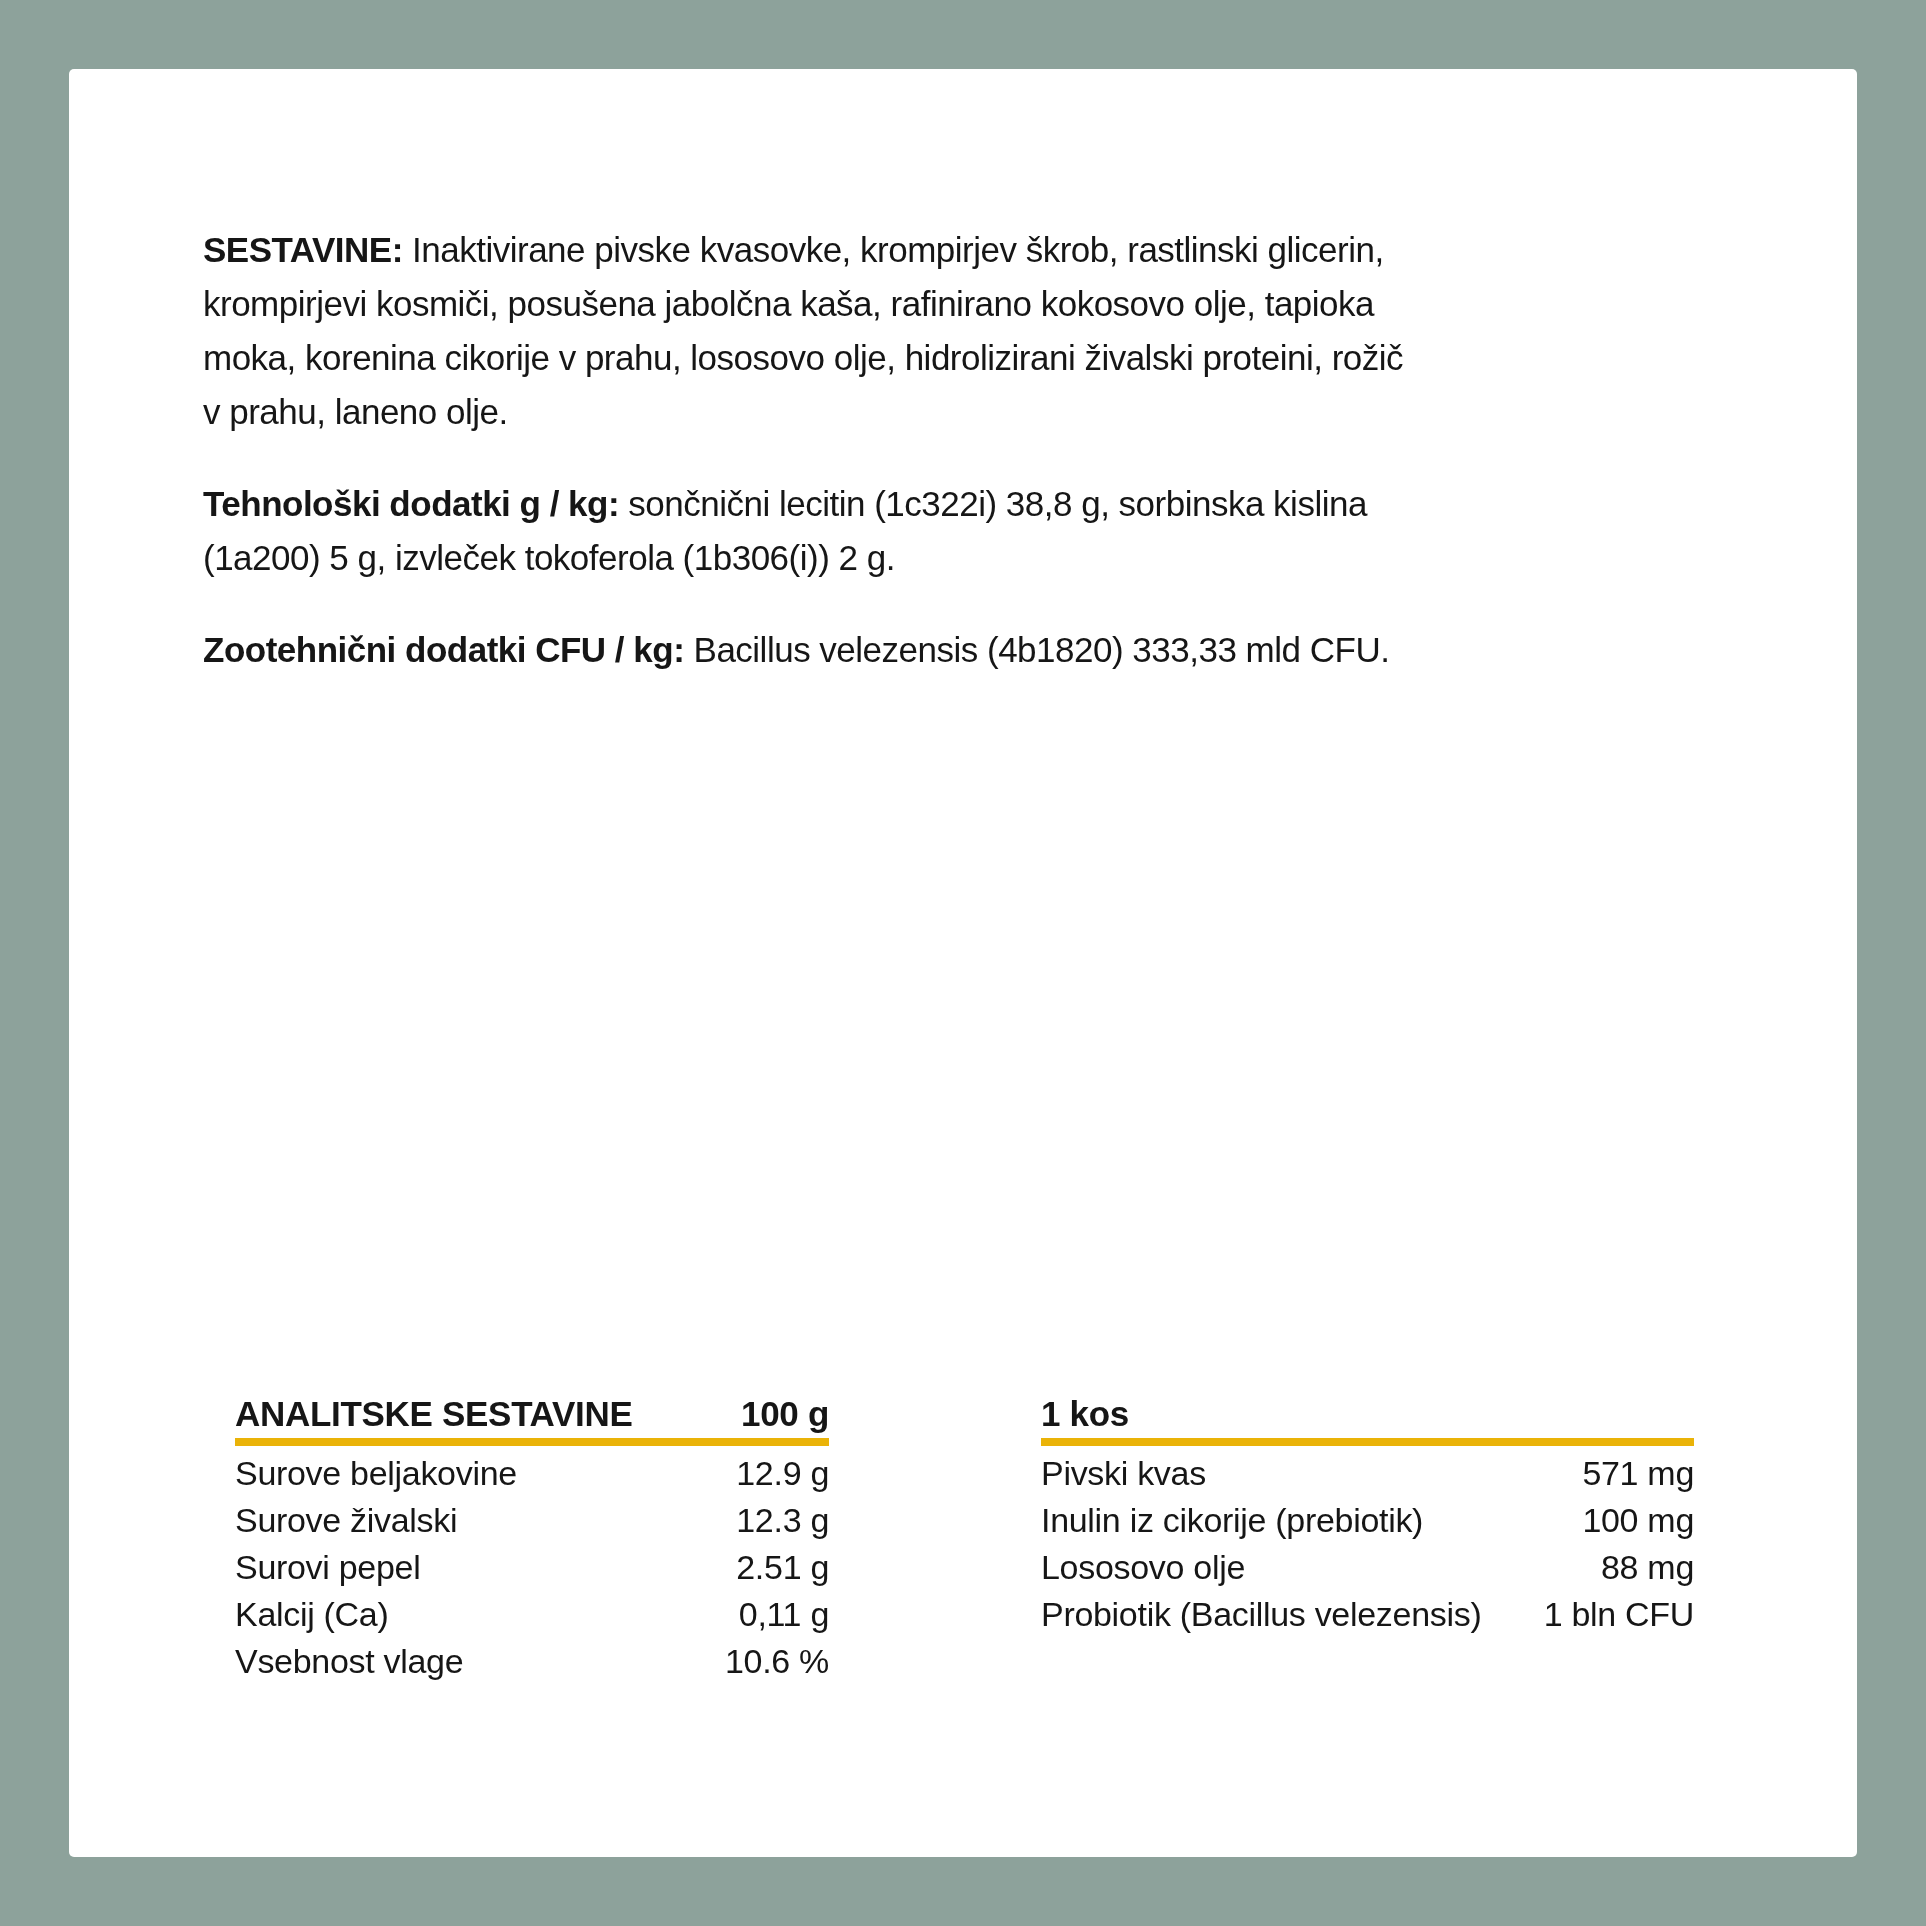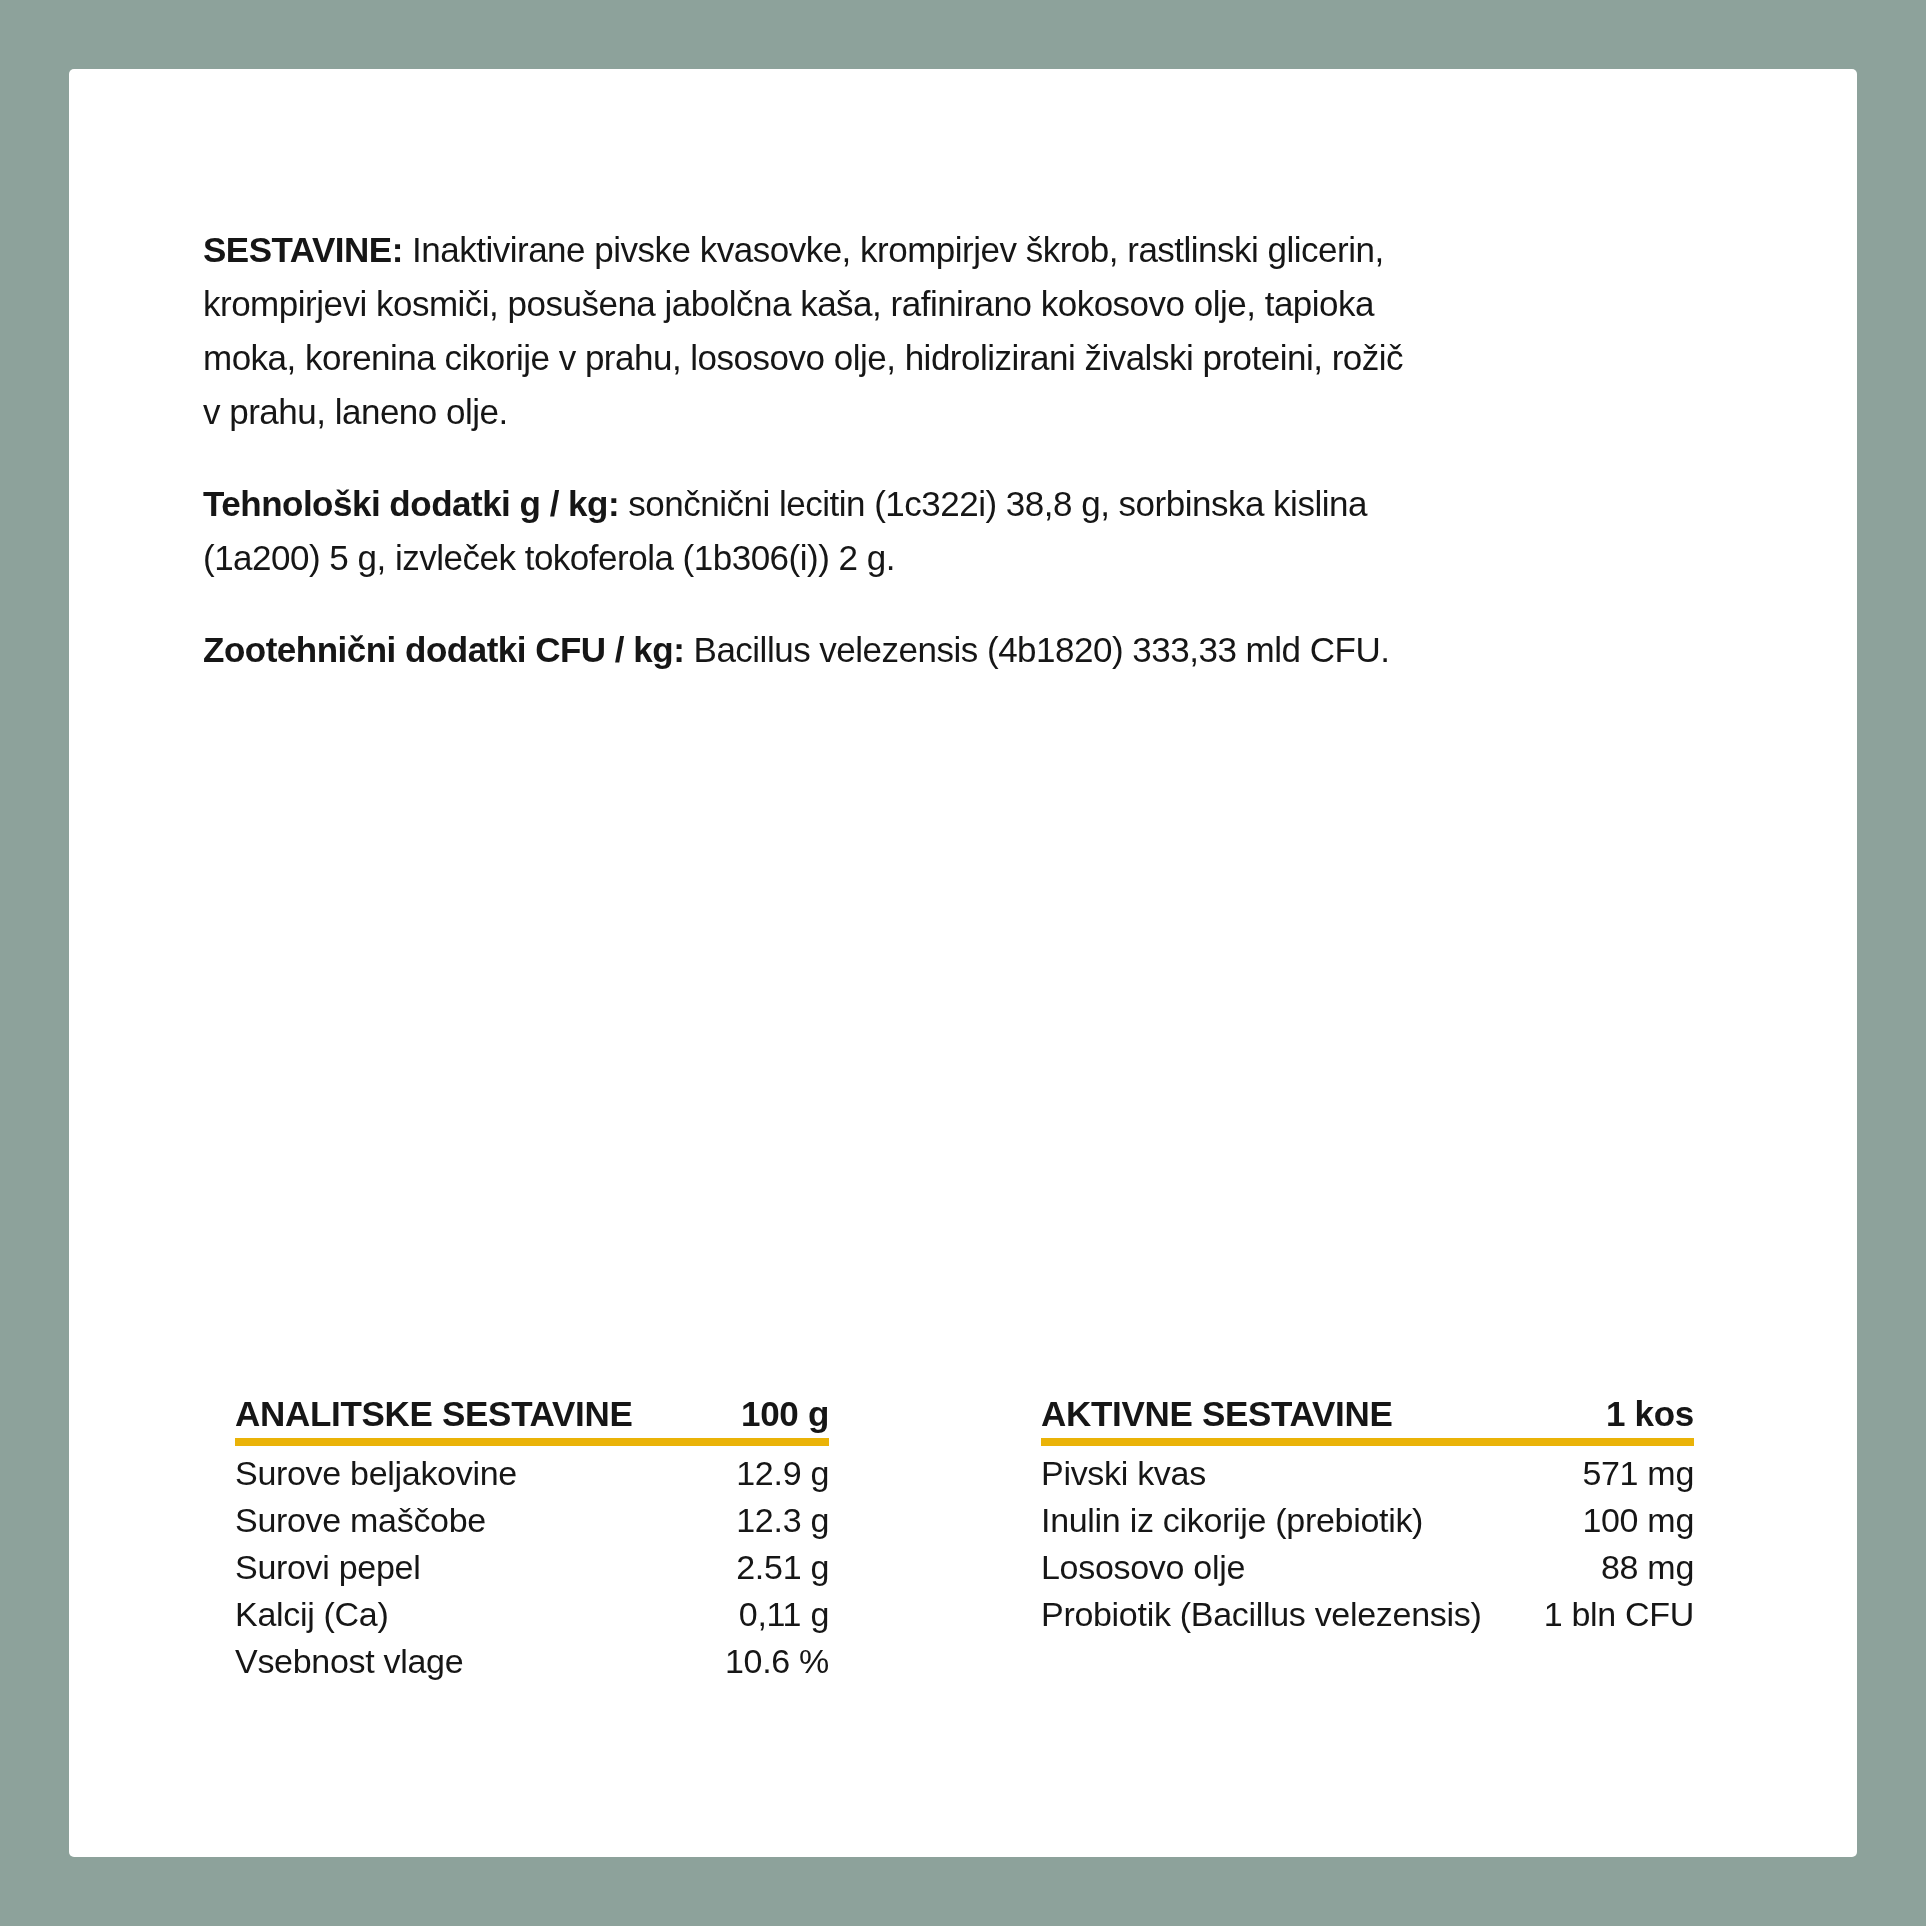--- a/index.html
+++ b/index.html
@@ -106,41 +106,40 @@
       <div class="thead">
         <span>ANALITSKE SESTAVINE</span>
         <span>100 g</span>
       </div>
       <div class="tbody">
         <div class="trow">
           <span class="row-name">Surove beljakovine</span>
           <span class="row-value">12.9 g</span>
         </div>
         <div class="trow">
-          <span class="row-name">Surove maščobe</span>
+          <span class="row-name">Surove živalski</span>
           <span class="row-value">12.3 g</span>
         </div>
         <div class="trow">
           <span class="row-name">Surovi pepel</span>
           <span class="row-value">2.51 g</span>
         </div>
         <div class="trow">
           <span class="row-name">Kalcij (Ca)</span>
           <span class="row-value">0,11 g</span>
         </div>
         <div class="trow">
           <span class="row-name">Vsebnost vlage</span>
           <span class="row-value">10.6 %</span>
         </div>
       </div>
     </div>
 
     <div class="data-table table-active">
       <div class="thead">
-        <span>AKTIVNE SESTAVINE</span>
         <span>1 kos</span>
       </div>
       <div class="tbody">
         <div class="trow">
           <span class="row-name">Pivski kvas</span>
           <span class="row-value">571 mg</span>
         </div>
         <div class="trow">
           <span class="row-name">Inulin iz cikorije (prebiotik)</span>
           <span class="row-value">100 mg</span>

